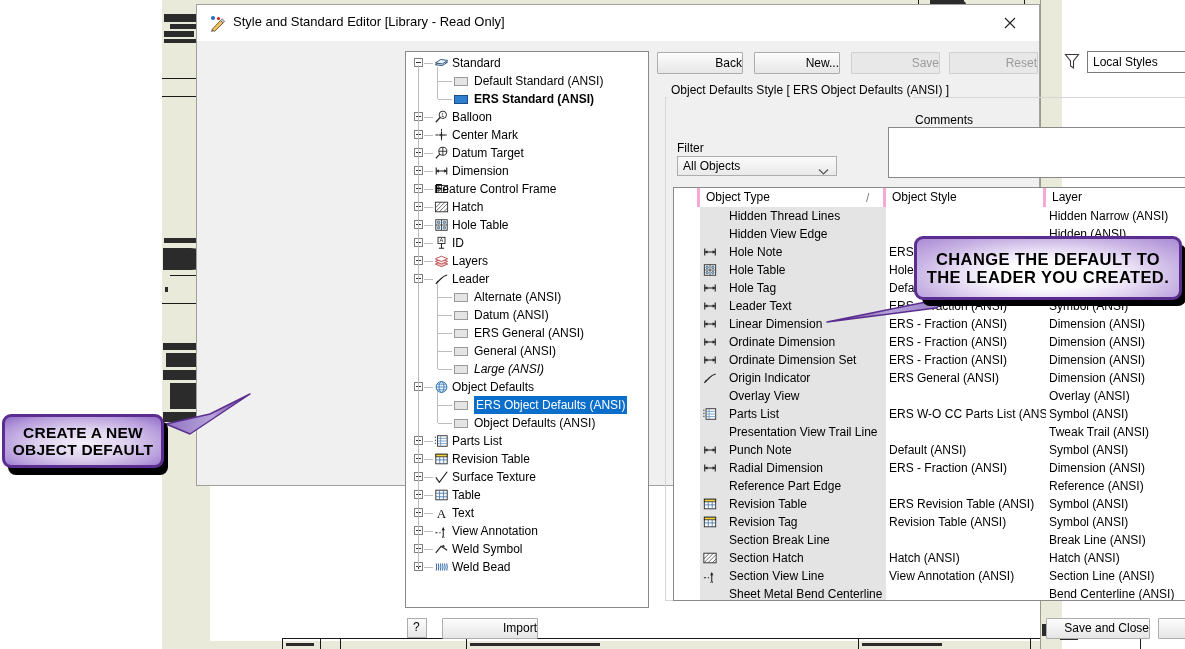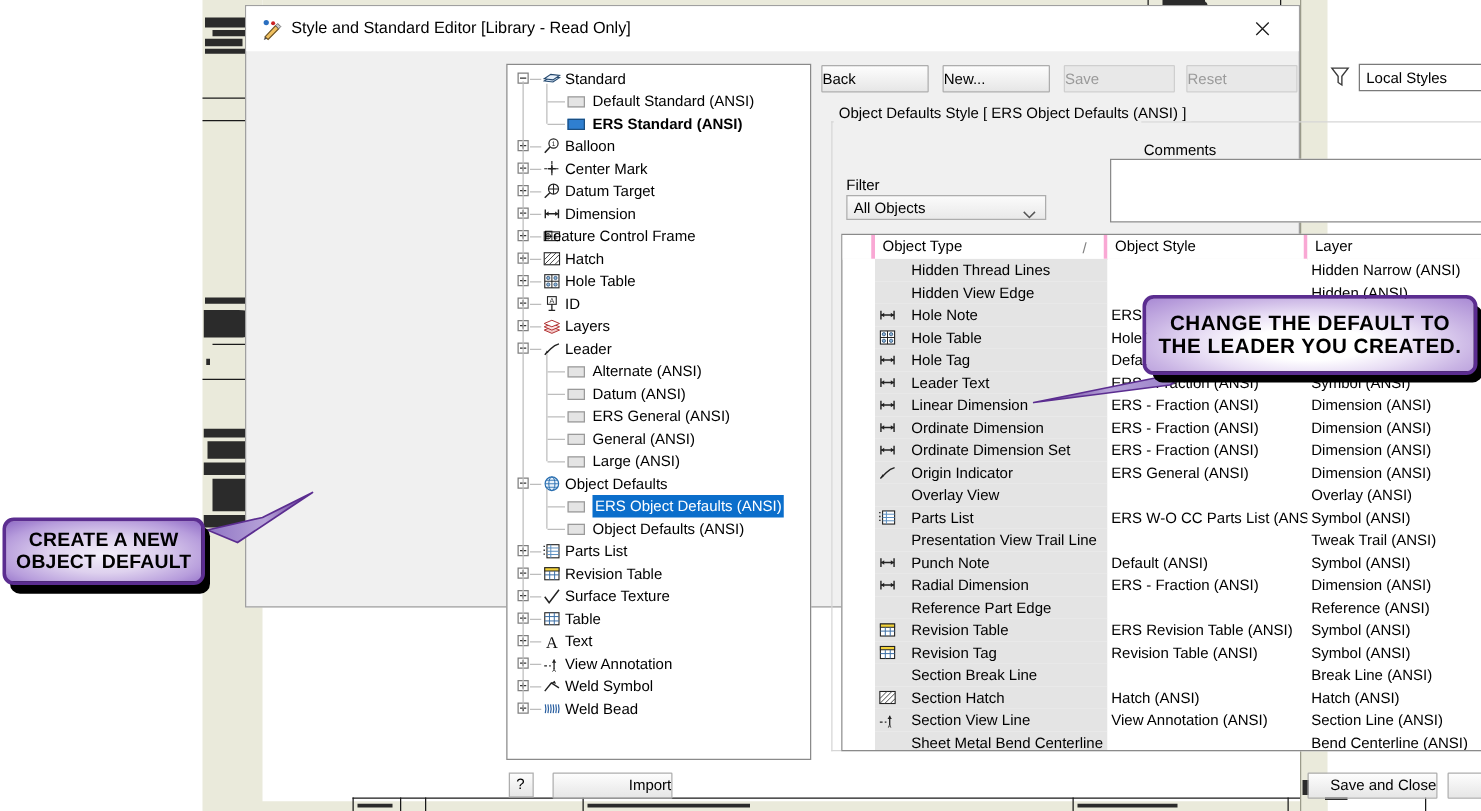--- a/index.html
+++ b/index.html
@@ -25,21 +25,21 @@
   #title-icon{position:absolute;left:12px;top:10px;width:18px;height:18px;}
   #title-text{position:absolute;left:36px;top:9px;font-size:13px;color:#000;white-space:nowrap;}
   #close-btn{position:absolute;right:6px;top:4px;width:44px;height:28px;cursor:default;}
   #close-btn svg{position:absolute;left:15px;top:8px;}
 
   
   .tbtn{
     position:absolute;top:47px;height:22px;
     background:linear-gradient(#fdfdfd,#e6e6e6);
     border:1px solid #adadad;border-radius:1px;
-    font-size:12px;color:#000;line-height:20px;text-align:left;
+    font-size:12px;color:#000;line-height:20px;text-align:right;
     box-sizing:border-box;cursor:default;
   }
   .tbtn.disabled{background:#e8e8e8;border-color:#cfcfcf;color:#9a9a9a;}
   #btn-back{left:460px;width:86px;}
   #btn-new{left:557px;width:86px;}
   #btn-save{left:654px;width:89px;}
   #btn-reset{left:752px;width:89px;}
 
   #filter-icon{position:absolute;left:866px;top:46px;width:18px;height:20px;}
   #style-select{
@@ -594,21 +594,21 @@
         <span class="tlabel" style="left: 68px;">Datum (ANSI)</span>
       </div>
       <div class="tnode" style="top: 272px; width: 100%;">
         <span class="swatch" style="left: 48px;"></span>
         <span class="tlabel" style="left: 68px;">ERS General (ANSI)</span>
       </div>
       <div class="tnode" style="top: 290px; width: 100%;">
         <span class="swatch" style="left: 48px;"></span>
         <span class="tlabel" style="left: 68px;">General (ANSI)</span>
       </div>
-      <div class="tnode" style="top: 308px; width: 100%;">
+      <div class="tnode" style="top: 308px; width: 100%; font-style: italic;">
         <span class="swatch" style="left: 48px;"></span>
         <span class="tlabel" style="left: 68px;">Large (ANSI)</span>
       </div>
       <div class="tnode" style="top: 326px; width: 100%;">
         <span class="expander" style="left: 8px;"></span>
         <span class="ticon" style="left: 28px;"><svg width="15" height="14" viewBox="0 0 16 16">
             <circle cx="8" cy="8" r="6.2" fill="#e9f2fb" stroke="#2a6fb0" stroke-width="1.1"></circle>
             <ellipse cx="8" cy="8" rx="2.8" ry="6.2" fill="none" stroke="#2a6fb0" stroke-width="0.9"></ellipse>
             <path d="M1.8 8 H14.2 M2.9 4.8 H13.1 M2.9 11.2 H13.1" stroke="#2a6fb0" stroke-width="0.8"></path>
           </svg></span>

